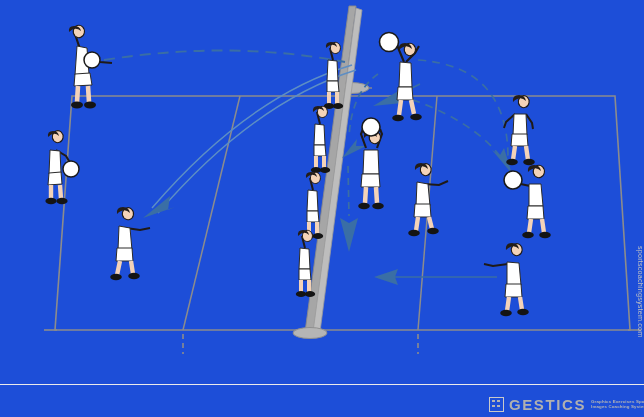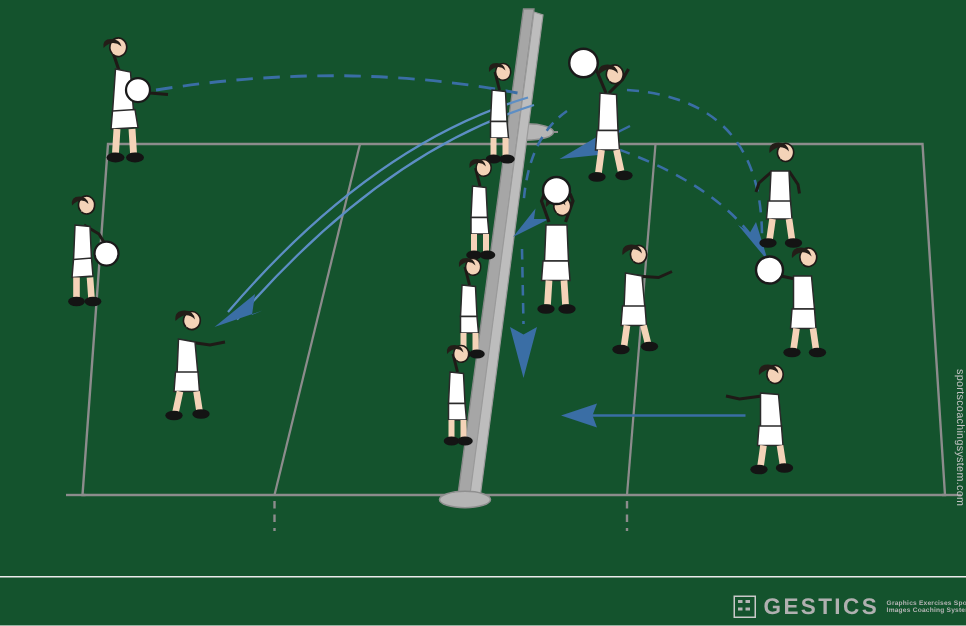--- a/index.html
+++ b/index.html
@@ -7,21 +7,21 @@
     padding: 0;
     background: #ffffff;
   }
   body {
     font-family: "Liberation Sans", sans-serif;
   }
   #stage {
     position: relative;
     width: 644px;
     height: 417px;
-    background: #14532d;
+    background: #1d4ed8;
     overflow: hidden;
   }
   #court-svg {
     position: absolute;
     left: 0;
     top: 0;
     width: 644px;
     height: 417px;
   }
   

